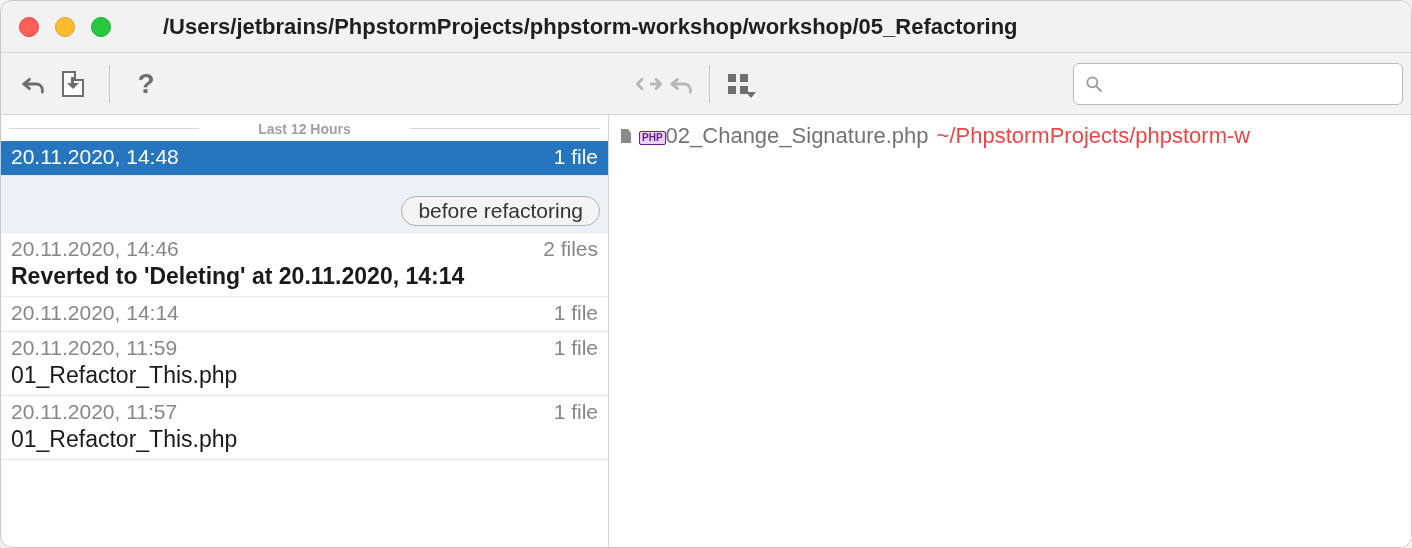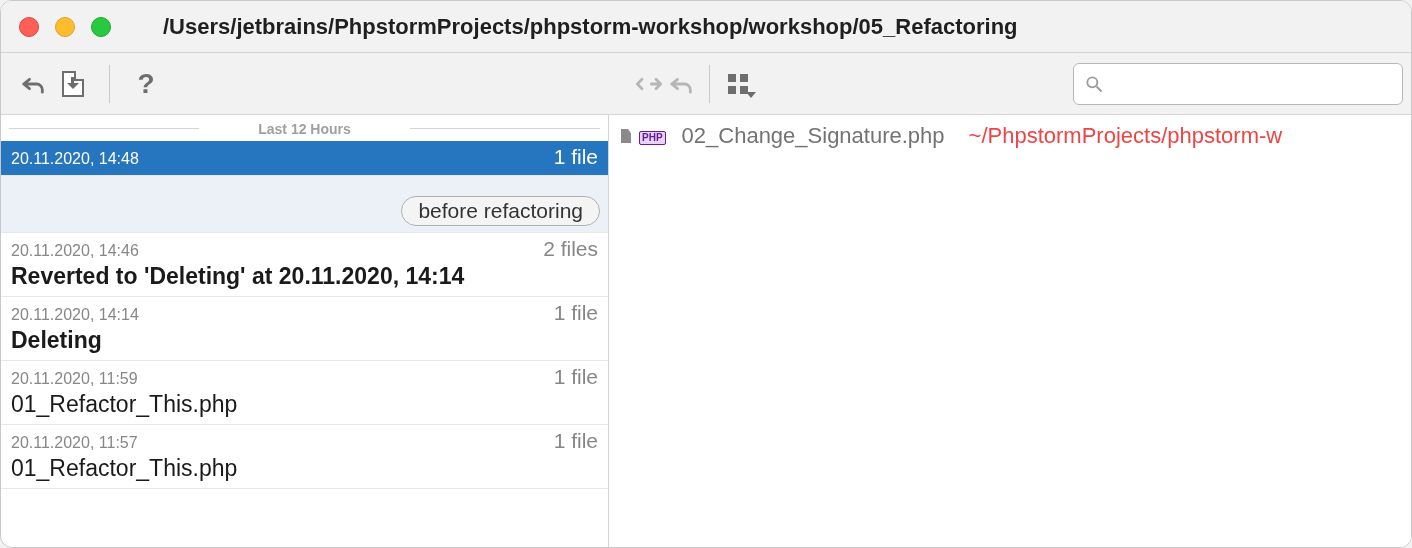--- a/index.html
+++ b/index.html
@@ -167,21 +167,21 @@
     .history-item {
       border-bottom: 1px solid #e8e8e8;
       padding: 4px 10px 6px 10px;
       cursor: pointer;
     }
     .hi-top {
       display: flex;
       justify-content: space-between;
       align-items: baseline;
     }
-    .hi-date { font-size: 16px; color: #878787; }
+    .hi-date { font-size: 21px; color: #878787; }
     .hi-files { font-size: 21px; color: #878787; }
     .hi-title { font-size: 23px; font-weight: 700; color: #1a1a1a; margin-top: 2px; }
     .hi-title-normal { font-size: 23px; font-weight: 400; color: #1a1a1a; margin-top: 2px; }
     .history-item.selected {
       background: #2675bf;
     }
     .history-item.selected .hi-date,
     .history-item.selected .hi-files,
     .history-item.selected .hi-title { color: #fff; }
     .tag-row {
@@ -195,21 +195,21 @@
       border: 1px solid #b0b0b0;
       border-radius: 18px;
       background: #f4f4f4;
       padding: 2px 16px;
       font-size: 21px;
       color: #333;
     }
     .file-line {
       display: flex;
       align-items: center;
-      gap: 16px;
+      gap: 0;
       font-size: 22px;
       padding: 2px 0 0 0;
     }
     .php-icon {
       display: inline-flex;
       align-items: baseline;
       gap: 0;
     }
     .php-icon .dog {
       width: 18px; height: 14px; position: relative; margin-right: 2px;
@@ -355,21 +355,20 @@
           <span class="hi-files">2 files</span>
         </div>
         <div class="hi-title">Reverted to 'Deleting' at 20.11.2020, 14:14</div>
       </div>
 
       <div class="history-item">
         <div class="hi-top">
           <span class="hi-date">20.11.2020, 14:14</span>
           <span class="hi-files">1 file</span>
         </div>
-        <div class="hi-title">Deleting</div>
       </div>
 
       <div class="history-item">
         <div class="hi-top">
           <span class="hi-date">20.11.2020, 11:59</span>
           <span class="hi-files">1 file</span>
         </div>
         <div class="hi-title-normal">01_Refactor_This.php</div>
       </div>
 

